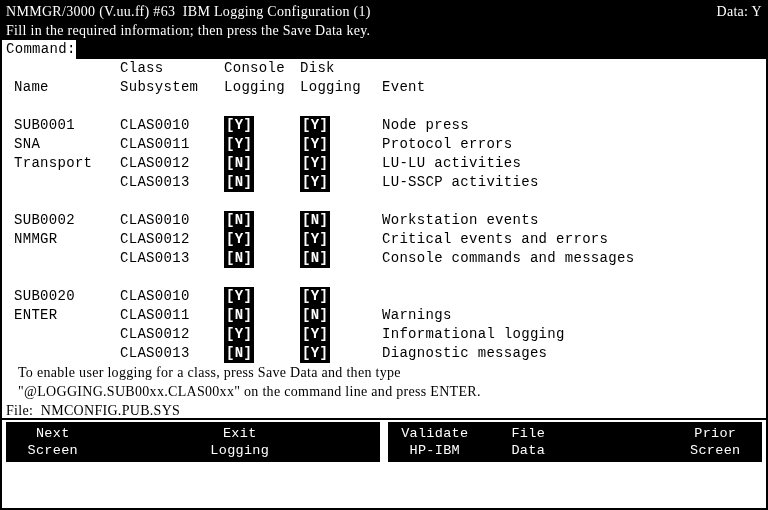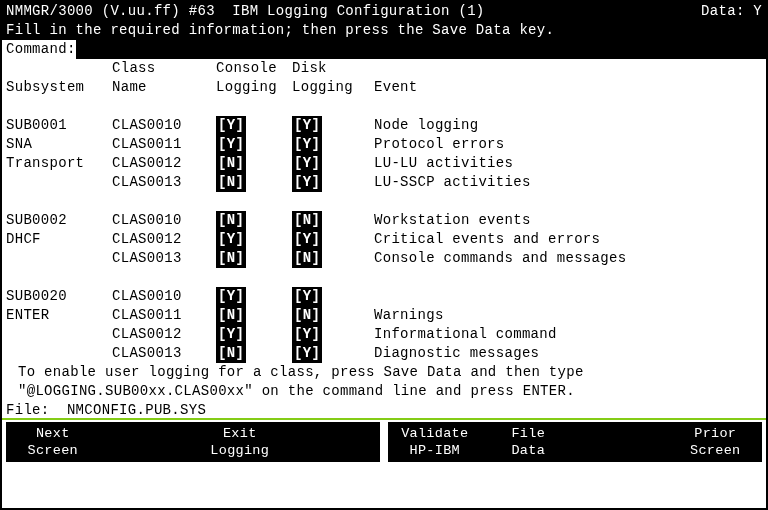--- a/index.html
+++ b/index.html
@@ -9,33 +9,33 @@
     line-height: 19px;
     background: #fff;
     color: #000;
     width: 768px;
     height: 510px;
     border: 2px solid #000;
     overflow: hidden;
     letter-spacing: 0.3px;
   }
   .inv { background: #000; color: #fff; }
-  .row { white-space: pre; height: 19px; }
+  .row { white-space: pre; height: 19px; font-family: Liberation Serif, serif; }
   .hdr { display: flex; justify-content: space-between; padding: 0 4px; }
   .cmd-line { display: flex; align-items: flex-start; font-family: Liberation Mono, monospace; }
   .cmd-label { padding: 0 0 0 4px; }
   .cmd-input {
     flex: 1; background: #000; color: #fff; border: none;
     font-family: inherit; font-size: inherit; height: 19px;
     outline: none; padding: 0 4px;
   }
   .grid {
     display: grid;
     grid-template-columns: 106px 104px 76px 82px 1fr;
-    padding-left: 4px;
+    padding-left: 12px;
   }
   .grid > div { height: 19px; line-height: 19px; white-space: pre; }
   .toggle {
     display: inline-block;
     background: #000; color: #fff;
     padding: 0 2px;
     font-weight: bold;
   }
   .footer-note { padding-left: 16px; }
   .fkeys {
@@ -48,56 +48,56 @@
   .fkey {
     background: #000; color: #fff;
     text-align: center;
     height: 40px;
     display: flex; flex-direction: column; justify-content: center;
     font-size: 13.5px;
     line-height: 17px;
   }
   .fkey.blank { background: #000; }
   .gap { background: #fff; }
-  .file-line { padding-left: 4px; border-bottom: 2px solid #84cc16; }
+  .file-line { padding-left: 4px; border-bottom: 2px solid #000000; }
 </style>
 </head>
 <body>
 
 <div class="row inv hdr">
   <span>NMMGR/3000 (V.uu.ff) #63  IBM Logging Configuration (1)</span>
   <span>Data: Y</span>
 </div>
 <div class="row inv" style="padding-left:4px">Fill in the required information; then press the Save Data key.</div>
 <div class="cmd-line">
   <span class="cmd-label">Command:</span>
   <input class="cmd-input" style="">
 </div>
 
 <div class="grid">
   <div></div>
   <div>Class</div>
   <div>Console</div>
   <div>Disk</div>
   <div></div>
+  <div>Name</div>
   <div>Subsystem</div>
-  <div>Name</div>
   <div>Logging</div>
   <div>Logging</div>
   <div>Event</div>
 </div>
 <div class="row"></div>
 
 <div id="groups-container">
     <div class="grid">
       <div>SUB0001</div>
       <div>CLAS0010</div>
       <div><span class="toggle">[Y]</span></div>
       <div><span class="toggle">[Y]</span></div>
-      <div>Node logging</div>
+      <div>Node press</div>
     </div>
     <div class="grid">
       <div>SNA</div>
       <div>CLAS0011</div>
       <div><span class="toggle">[Y]</span></div>
       <div><span class="toggle">[Y]</span></div>
       <div>Protocol errors</div>
     </div>
     <div class="grid">
       <div>Transport</div>
@@ -115,21 +115,21 @@
     </div>
     <div class="row"></div>
     <div class="grid">
       <div>SUB0002</div>
       <div>CLAS0010</div>
       <div><span class="toggle">[N]</span></div>
       <div><span class="toggle">[N]</span></div>
       <div>Workstation events</div>
     </div>
     <div class="grid">
-      <div>DHCF</div>
+      <div>NMMGR</div>
       <div>CLAS0012</div>
       <div><span class="toggle">[Y]</span></div>
       <div><span class="toggle">[Y]</span></div>
       <div>Critical events and errors</div>
     </div>
     <div class="grid">
       <div></div>
       <div>CLAS0013</div>
       <div><span class="toggle">[N]</span></div>
       <div><span class="toggle">[N]</span></div>
@@ -147,21 +147,21 @@
       <div>CLAS0011</div>
       <div><span class="toggle">[N]</span></div>
       <div><span class="toggle">[N]</span></div>
       <div>Warnings</div>
     </div>
     <div class="grid">
       <div></div>
       <div>CLAS0012</div>
       <div><span class="toggle">[Y]</span></div>
       <div><span class="toggle">[Y]</span></div>
-      <div>Informational command</div>
+      <div>Informational logging</div>
     </div>
     <div class="grid">
       <div></div>
       <div>CLAS0013</div>
       <div><span class="toggle">[N]</span></div>
       <div><span class="toggle">[Y]</span></div>
       <div>Diagnostic messages</div>
     </div>
   </div>
 

